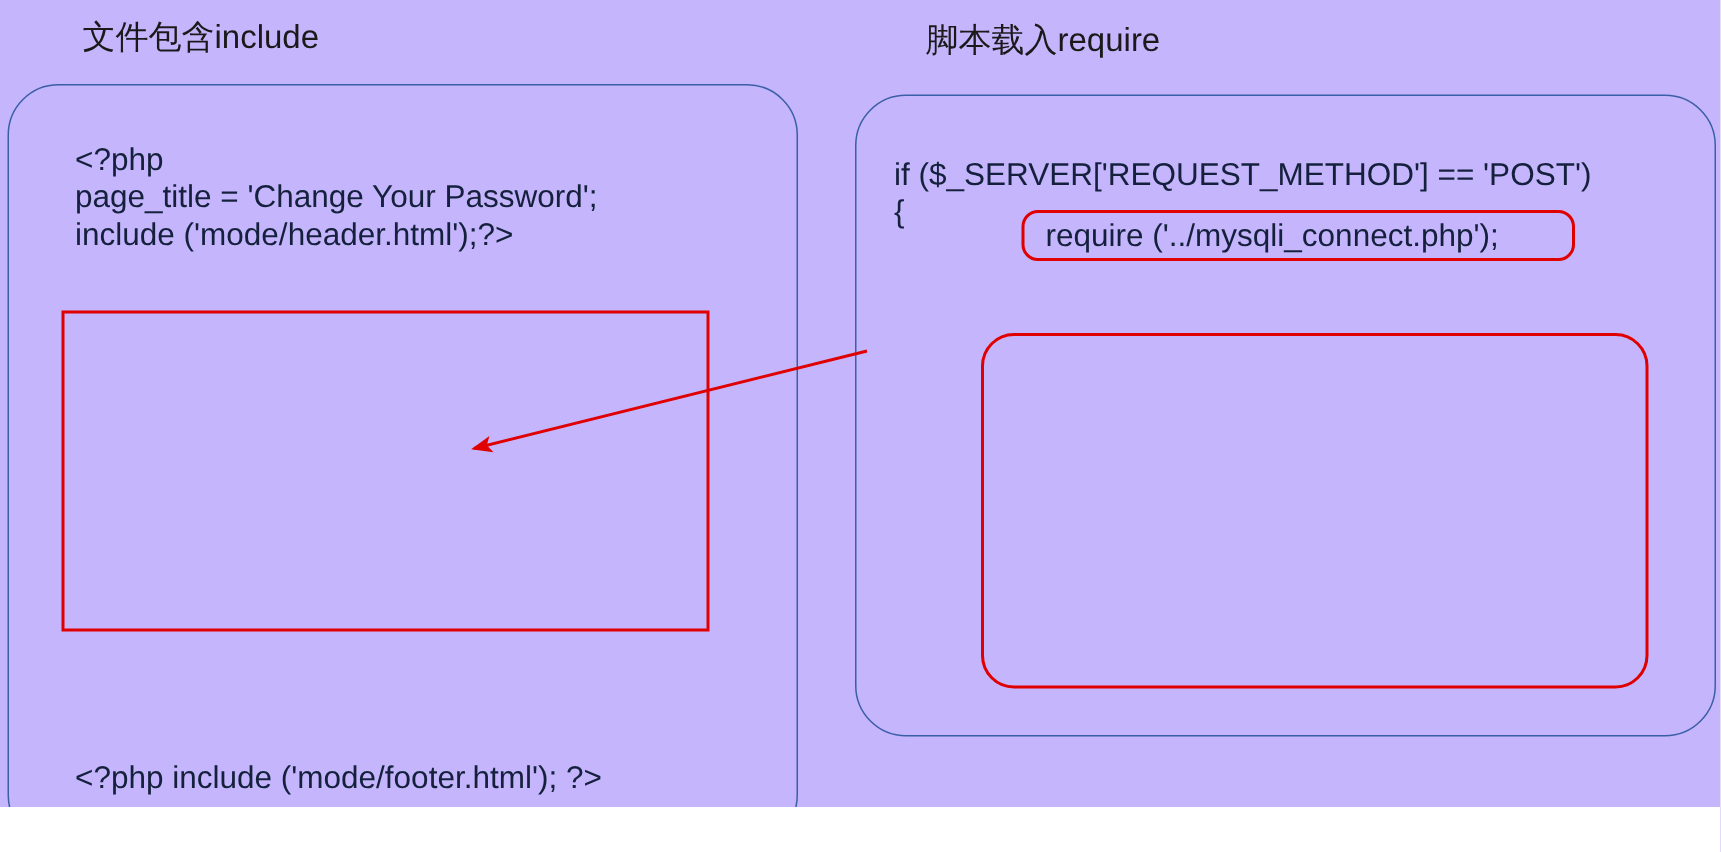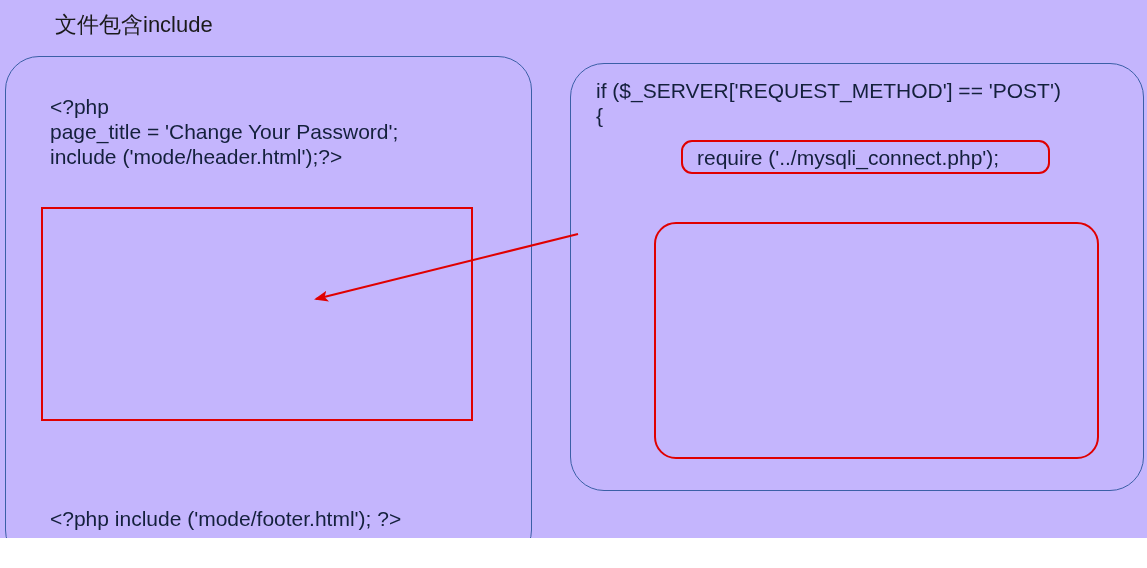--- a/index.html
+++ b/index.html
@@ -41,21 +41,21 @@
   
   .code {
     position: absolute;
     font-size: 21px;
     line-height: 25px;
     color: #14203c;
     white-space: pre;
   }
   #code-include-head { left: 50px; top: 94px; }
   #code-include-foot { left: 50px; top: 506px; }
-  #code-require-head { left: 596px; top: 78px; }
+  #code-require-head { left: 596px; top: 104px; }
   #code-errors      { left: 697px; top: 177px; }
 
   
   .red-rect {
     position: absolute;
     border: 2px solid #e00000;
     box-sizing: border-box;
     background: transparent;
   }
   #content-rect {
@@ -99,20 +99,21 @@
     pointer-events: none;
   }
 </style>
 </head>
 <body>
 
 <div id="canvas">
 
   <div class="panel-title" id="title-include">文件包含include</div>
 
+  <div class="panel-title" id="title-require">脚本载入require</div>
 
   <div class="outer-box" id="box-include"></div>
 
   <div class="code" id="code-include-head">&lt;?php
 page_title = 'Change Your Password';
 include ('mode/header.html');?&gt;</div>
 
   <div class="red-rect" id="content-rect"></div>
 
 

